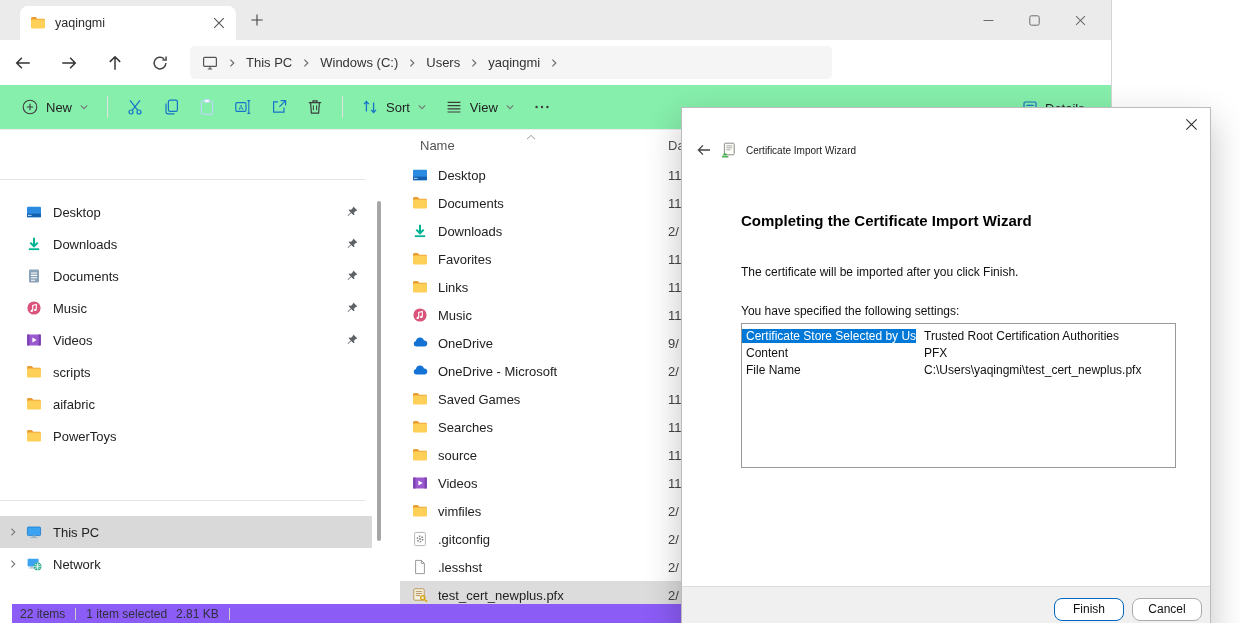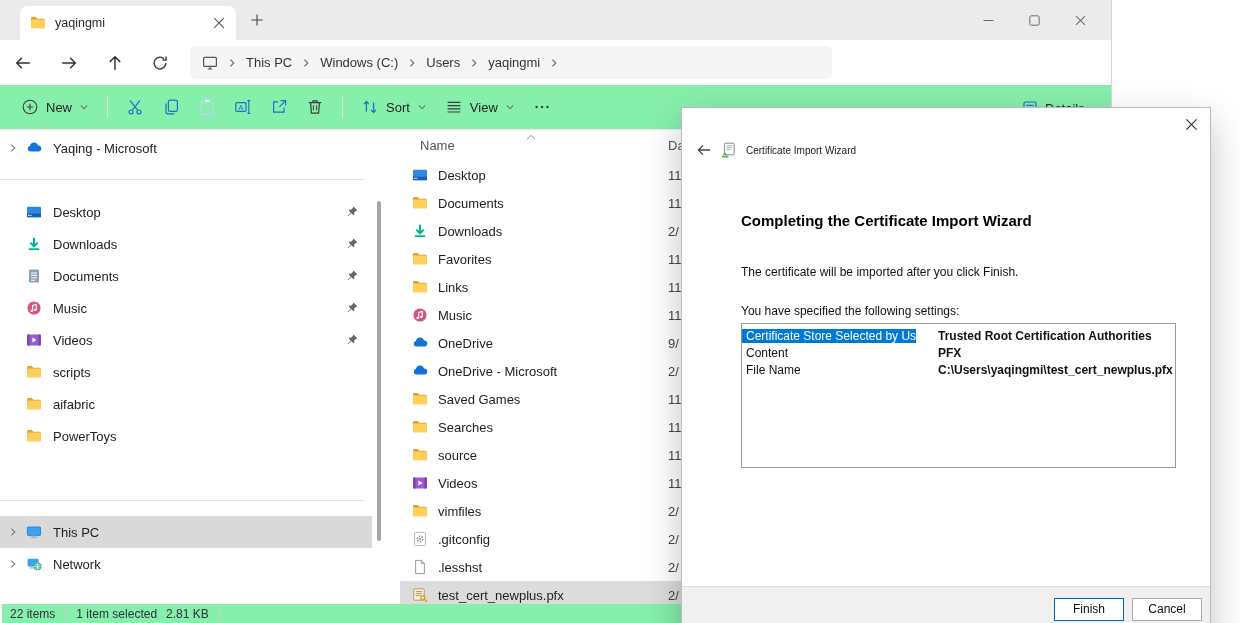--- a/index.html
+++ b/index.html
@@ -68,45 +68,45 @@
   .colname { position: absolute; left: 20px; cursor: pointer; }
   .colcaret { position: absolute; left: 126px; top: -6px; color: #999; }
   .coldate { position: absolute; left: 268px; cursor: pointer; }
   .fl-rows { position: absolute; top: 30px; left: 0; right: 0; bottom: 0; overflow: hidden; }
   .fl-row { height: 28px; display: flex; align-items: center; gap: 10px; padding-left: 12px;
     font-size: 13px; color: #222; position: relative; cursor: pointer; }
   .fl-row.selected { background: #dcdcdc; }
   .fl-row .date { position: absolute; left: 268px; width: 15px; overflow: hidden;
     white-space: nowrap; color: #444; }
 
-  .statusbar { position: absolute; left: 2px; bottom: 0; width: 1112px; height: 19px; background: #86efac;
+  .statusbar { position: absolute; left: 12px; bottom: 0; width: 1112px; height: 19px; background: #8b5cf6;
     display: flex; align-items: center; font-size: 12px; color: #30303a; padding-left: 8px; }
   .vsep { width: 1px; height: 12px; background: #ccc; margin: 0 10px; }
   .sb-gap { margin-left: 9px; }
 
   
   .dialog { position: absolute; left: 681px; top: 107px; width: 530px; height: 540px; background: #fff;
     border: 1px solid #bcbcbc; box-shadow: 0 14px 34px rgba(0,0,0,.24); z-index: 10; font-size: 12px; color: #111; }
   .dlg-close { position: absolute; top: 9px; right: 11px; width: 15px; height: 15px; color: #333; cursor: pointer; }
   .dlg-header { position: absolute; top: 34px; left: 14px; display: flex; align-items: center; gap: 9px; }
   .dlg-back { width: 16px; height: 16px; color: #444; cursor: pointer; }
   .dlg-title { font-size: 10px; color: #1a1a1a; }
   .dlg-heading { position: absolute; top: 104px; left: 59px; font-size: 15px; font-weight: bold; color: #000; }
   .dlg-info { position: absolute; top: 157px; left: 59px; }
   .dlg-caption { position: absolute; top: 196px; left: 59px; }
   .dlg-table { position: absolute; top: 215px; left: 59px; width: 435px; height: 145px;
     border: 1px solid #999; background: #fff; padding-top: 3px; overflow: hidden; }
   .set-row { display: flex; align-items: center; height: 17px; white-space: nowrap; }
   .set-key { width: 174px; flex: none; padding-left: 4px; overflow: hidden; }
-  .set-val { padding-left: 22px; font-weight: bold; }
+  .set-val { padding-left: 8px; }
   .set-row.selected .set-key { background: #0078d7; color: #fff; }
   .dlg-footer { position: absolute; left: 0; right: 0; top: 478px; bottom: 0; background: #f0f0f0;
     border-top: 1px solid #dcdcdc; }
   .dlg-btn { position: absolute; top: 11px; width: 70px; height: 23px; background: #fff;
-    border: 1px solid #acacac; border-radius: 0; font-size: 12px; color: #111; text-align: center;
+    border: 1px solid #acacac; border-radius: 8px; font-size: 12px; color: #111; text-align: center;
     line-height: 21px; cursor: pointer; }
   .dlg-btn.finish { left: 372px; border-color: #0067c0; }
   .dlg-btn.cancel { left: 450px; }
 </style>
 </head>
 <body>
 
 <div class="explorer">
 
   <div class="tabbar">
@@ -334,33 +334,20 @@
             <path d="M4.4 5.4h7.2M4.4 8h7.2M4.4 10.6h4.6" stroke="currentColor" stroke-width="1.1"></path>
           </svg>
         </span>
       <span>Details</span>
     </div>
   </div>
 
   <div class="ebody">
 
     <div class="sidebar">
-      <div class="side-item" style="top:1px">
-        <span class="chev ic10 chevc" data-icon="chevR">
-            <svg viewBox="0 0 10 10">
-              <path d="M3.4 1.6l3.4 3.4-3.4 3.4" fill="none" stroke="currentColor" stroke-width="1.1"></path>
-            </svg>
-          </span>
-        <span class="ic16" data-icon="cloud">
-            <svg viewBox="0 0 16 16">
-              <path d="M12.4 11.6H4.4a2.9 2.9 0 0 1-.5-5.7A4.2 4.2 0 0 1 12 5.5a2.7 2.7 0 0 1 .4 6.1z" fill="#1273d4"></path>
-            </svg>
-          </span>
-        <span>Yaqing - Microsoft</span>
-      </div>
       <div class="hdivider" style="top:48px"></div>
 
       <div class="side-list">
 
       <div class="side-item">
             <span class="ic16" data-icon-item="icon">
               <svg viewBox="0 0 16 16">
                 <rect x="1" y="2.8" width="14" height="10.4" rx="1" fill="#2a8ae0"></rect>
                 <rect x="1" y="9.6" width="14" height="3.6" fill="#1360ae"></rect>
                 <rect x="2.2" y="10.8" width="1.4" height="1.2" fill="#fff"></rect>

